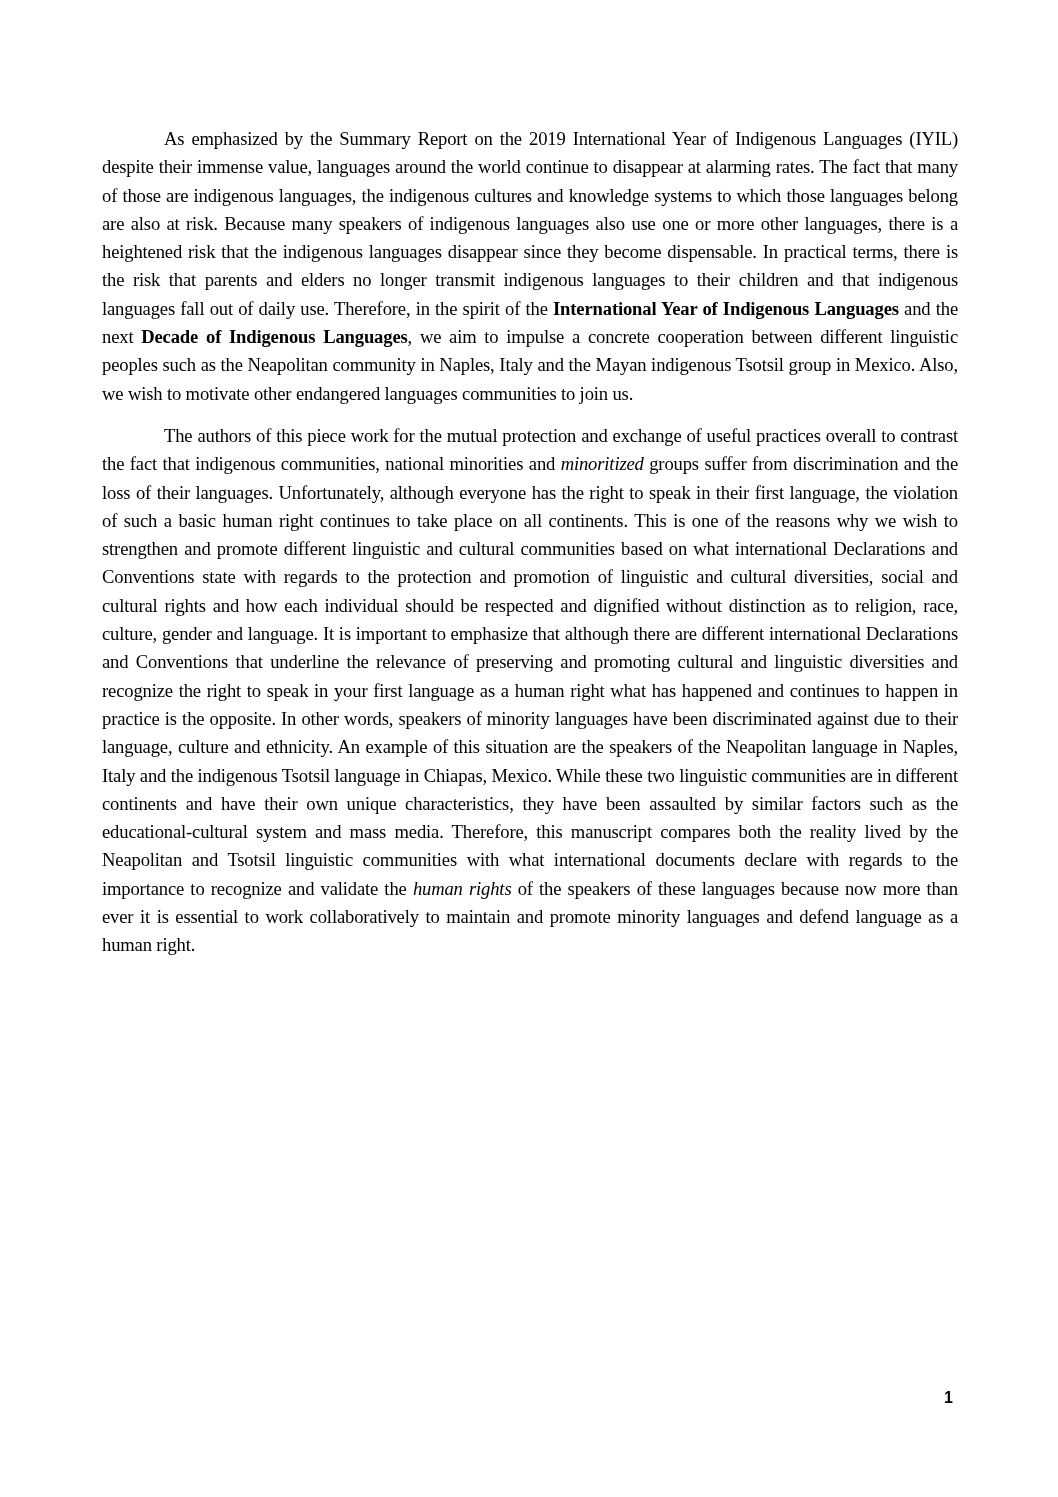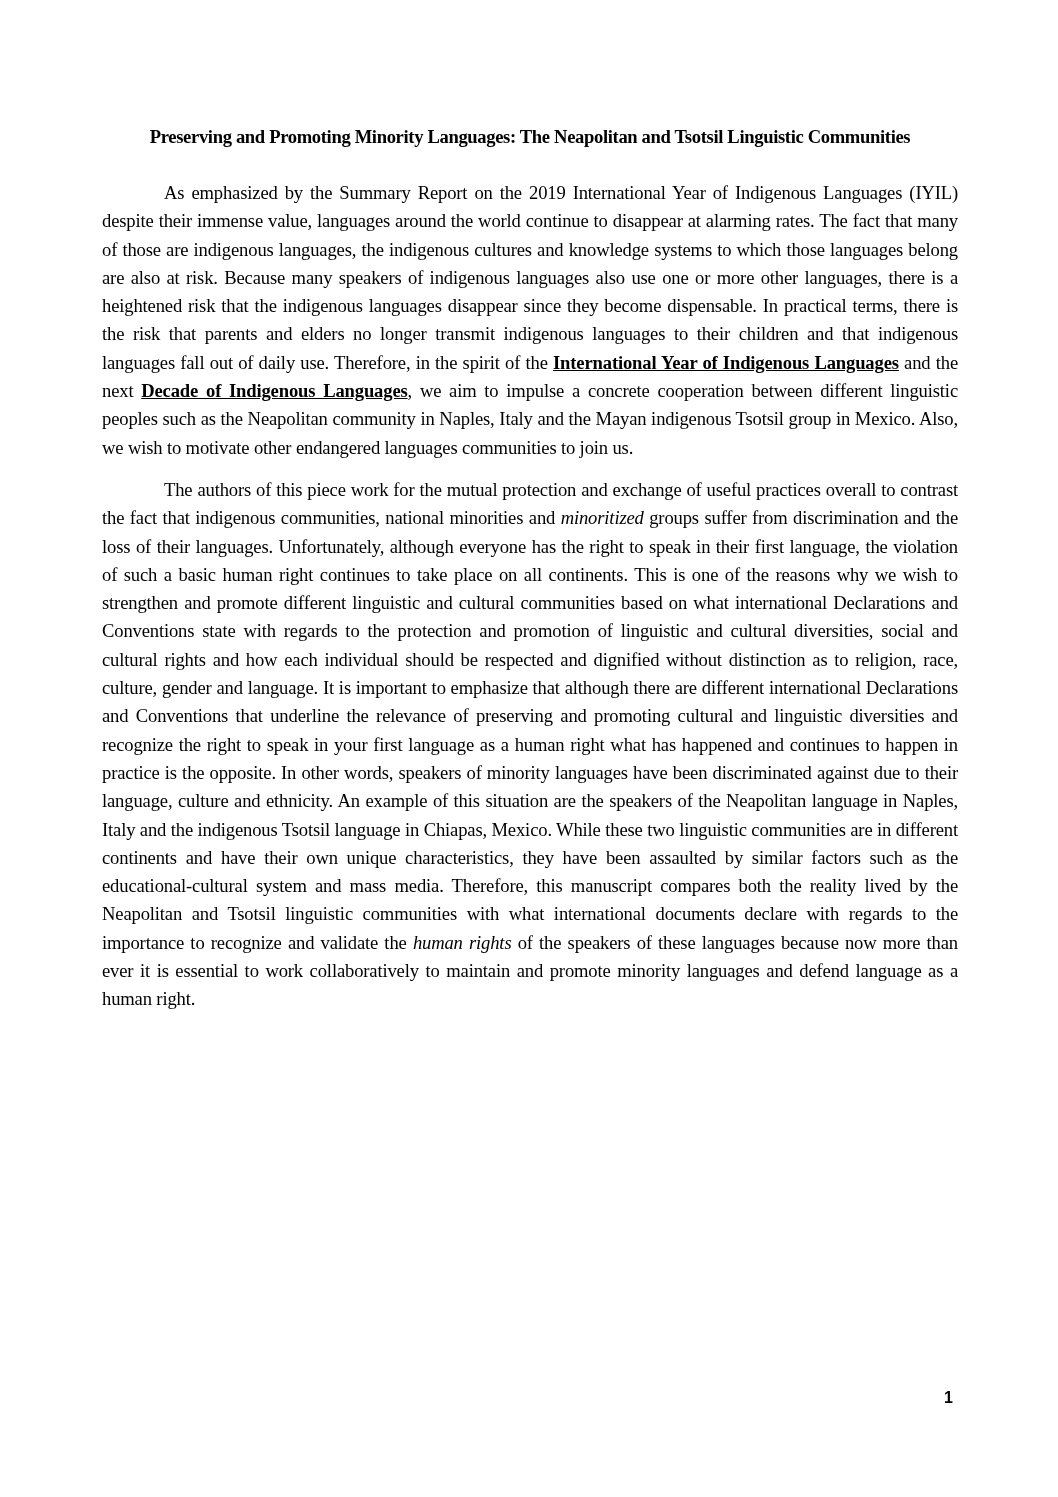--- a/index.html
+++ b/index.html
@@ -30,37 +30,36 @@
       letter-spacing: -0.35px;
     }
     .para {
       text-align: justify;
       font-size: 18.6px;
       line-height: 28.3px;
       margin: 0 0 14px 0;
       text-indent: 62px;
       letter-spacing: -0.15px;
     }
-    .para b { font-weight: bold; text-decoration: underline; }
+    .para b { font-weight: bold; }
     .para i { }
     .page-number {
       position: absolute;
       left: 944px;
       top: 1389px;
       font-family: "Liberation Sans", "DejaVu Sans", sans-serif;
       font-weight: bold;
       font-size: 16px;
       line-height: 18px;
     }
   </style>
 </head>
 <body>
 
 <div class="page">
-  <h1 class="title">Preserving and Promoting Minority Languages: The Neapolitan and Tsotsil Linguistic Communities</h1>
 
   <p class="para">
     <span>As emphasized by the Summary Report on the 2019 International Year of Indigenous Languages (IYIL) despite their immense value, languages around the world continue to disappear at alarming rates. The fact that many of those are indigenous languages, the indigenous cultures and knowledge systems to which those languages belong are also at risk. Because many speakers of indigenous languages also use one or more other languages, there is a heightened risk that the indigenous languages disappear since they become dispensable. In practical terms, there is the risk that parents and elders no longer transmit indigenous languages to their children and that indigenous languages fall out of daily use. Therefore, in the spirit of the  </span><b>International Year of Indigenous Languages</b><span> and the next </span><b>Decade of Indigenous Languages</b><span>, we aim to impulse a concrete cooperation between different linguistic peoples such as the Neapolitan community in Naples, Italy and the Mayan indigenous Tsotsil group in Mexico. Also, we wish to motivate other endangered languages communities to join us.</span>
   </p>
 
   <p class="para">
     <span>The authors of this piece work for the mutual protection and exchange of useful practices overall to contrast the fact that indigenous communities, national minorities and </span><i>minoritized</i><span> groups suffer from discrimination and the loss of their languages.  Unfortunately, although everyone has the right to speak in their first language, the violation of such a basic human right continues to take place on all continents. This is one of the reasons why we wish to strengthen and promote different linguistic and cultural communities based on what international Declarations and Conventions state with regards to the protection and promotion of linguistic and cultural diversities, social and cultural rights and how each individual should be respected and dignified without distinction as to religion, race, culture, gender and language. It is important to emphasize that although there are different international Declarations and Conventions that underline the relevance of preserving and promoting cultural and linguistic diversities and recognize the right to speak in your first language as a human right what has happened and continues to happen in practice is the opposite. In other words, speakers of minority languages have been discriminated against due to their language, culture and ethnicity. An example of this situation are the speakers of the Neapolitan language in Naples, Italy and the indigenous Tsotsil language in Chiapas, Mexico. While these two linguistic communities are in different continents and have their own unique characteristics, they have been assaulted by similar factors such as the educational-cultural system and mass media. Therefore, this manuscript compares both the reality lived by the  Neapolitan and Tsotsil linguistic communities with what international documents declare with regards to the importance to recognize and validate the </span><i>human rights</i><span> of the speakers of these languages because now more than ever it is essential to work collaboratively to maintain and promote minority languages and defend language as a human right.</span>
   </p>
 </div>
 

